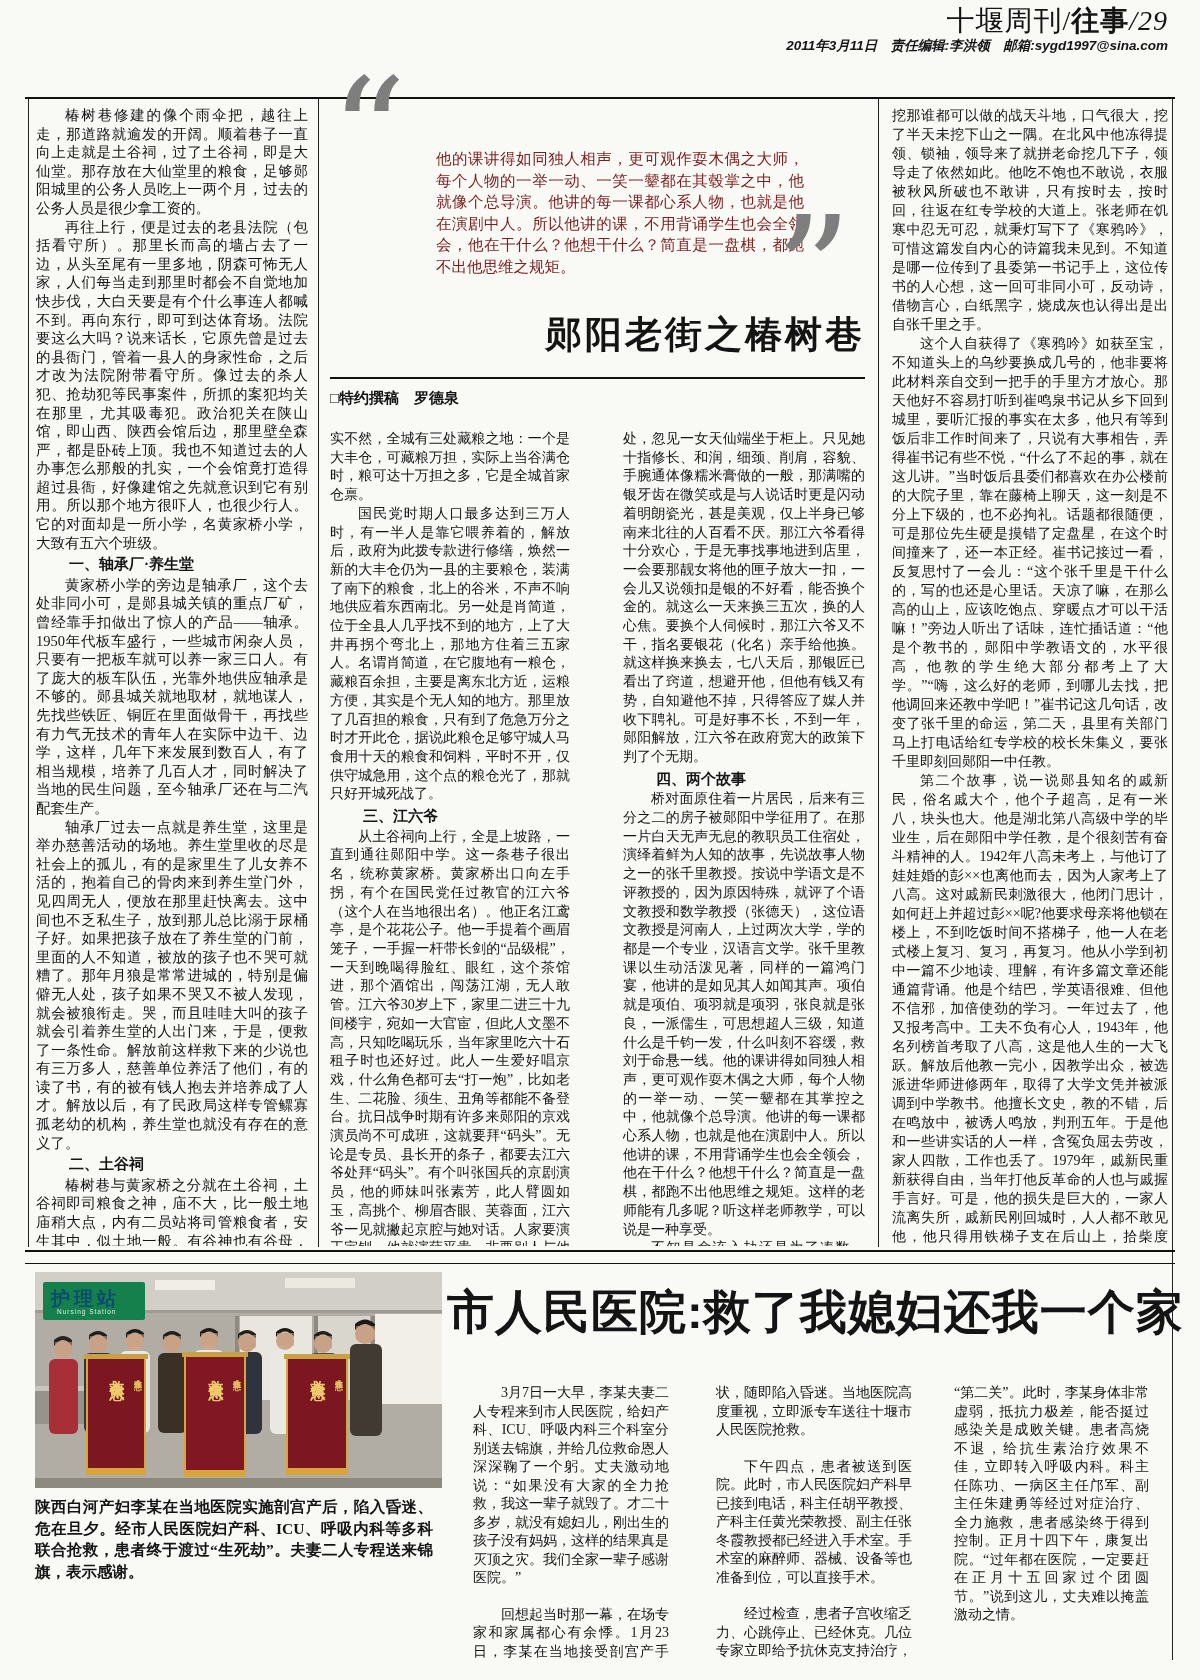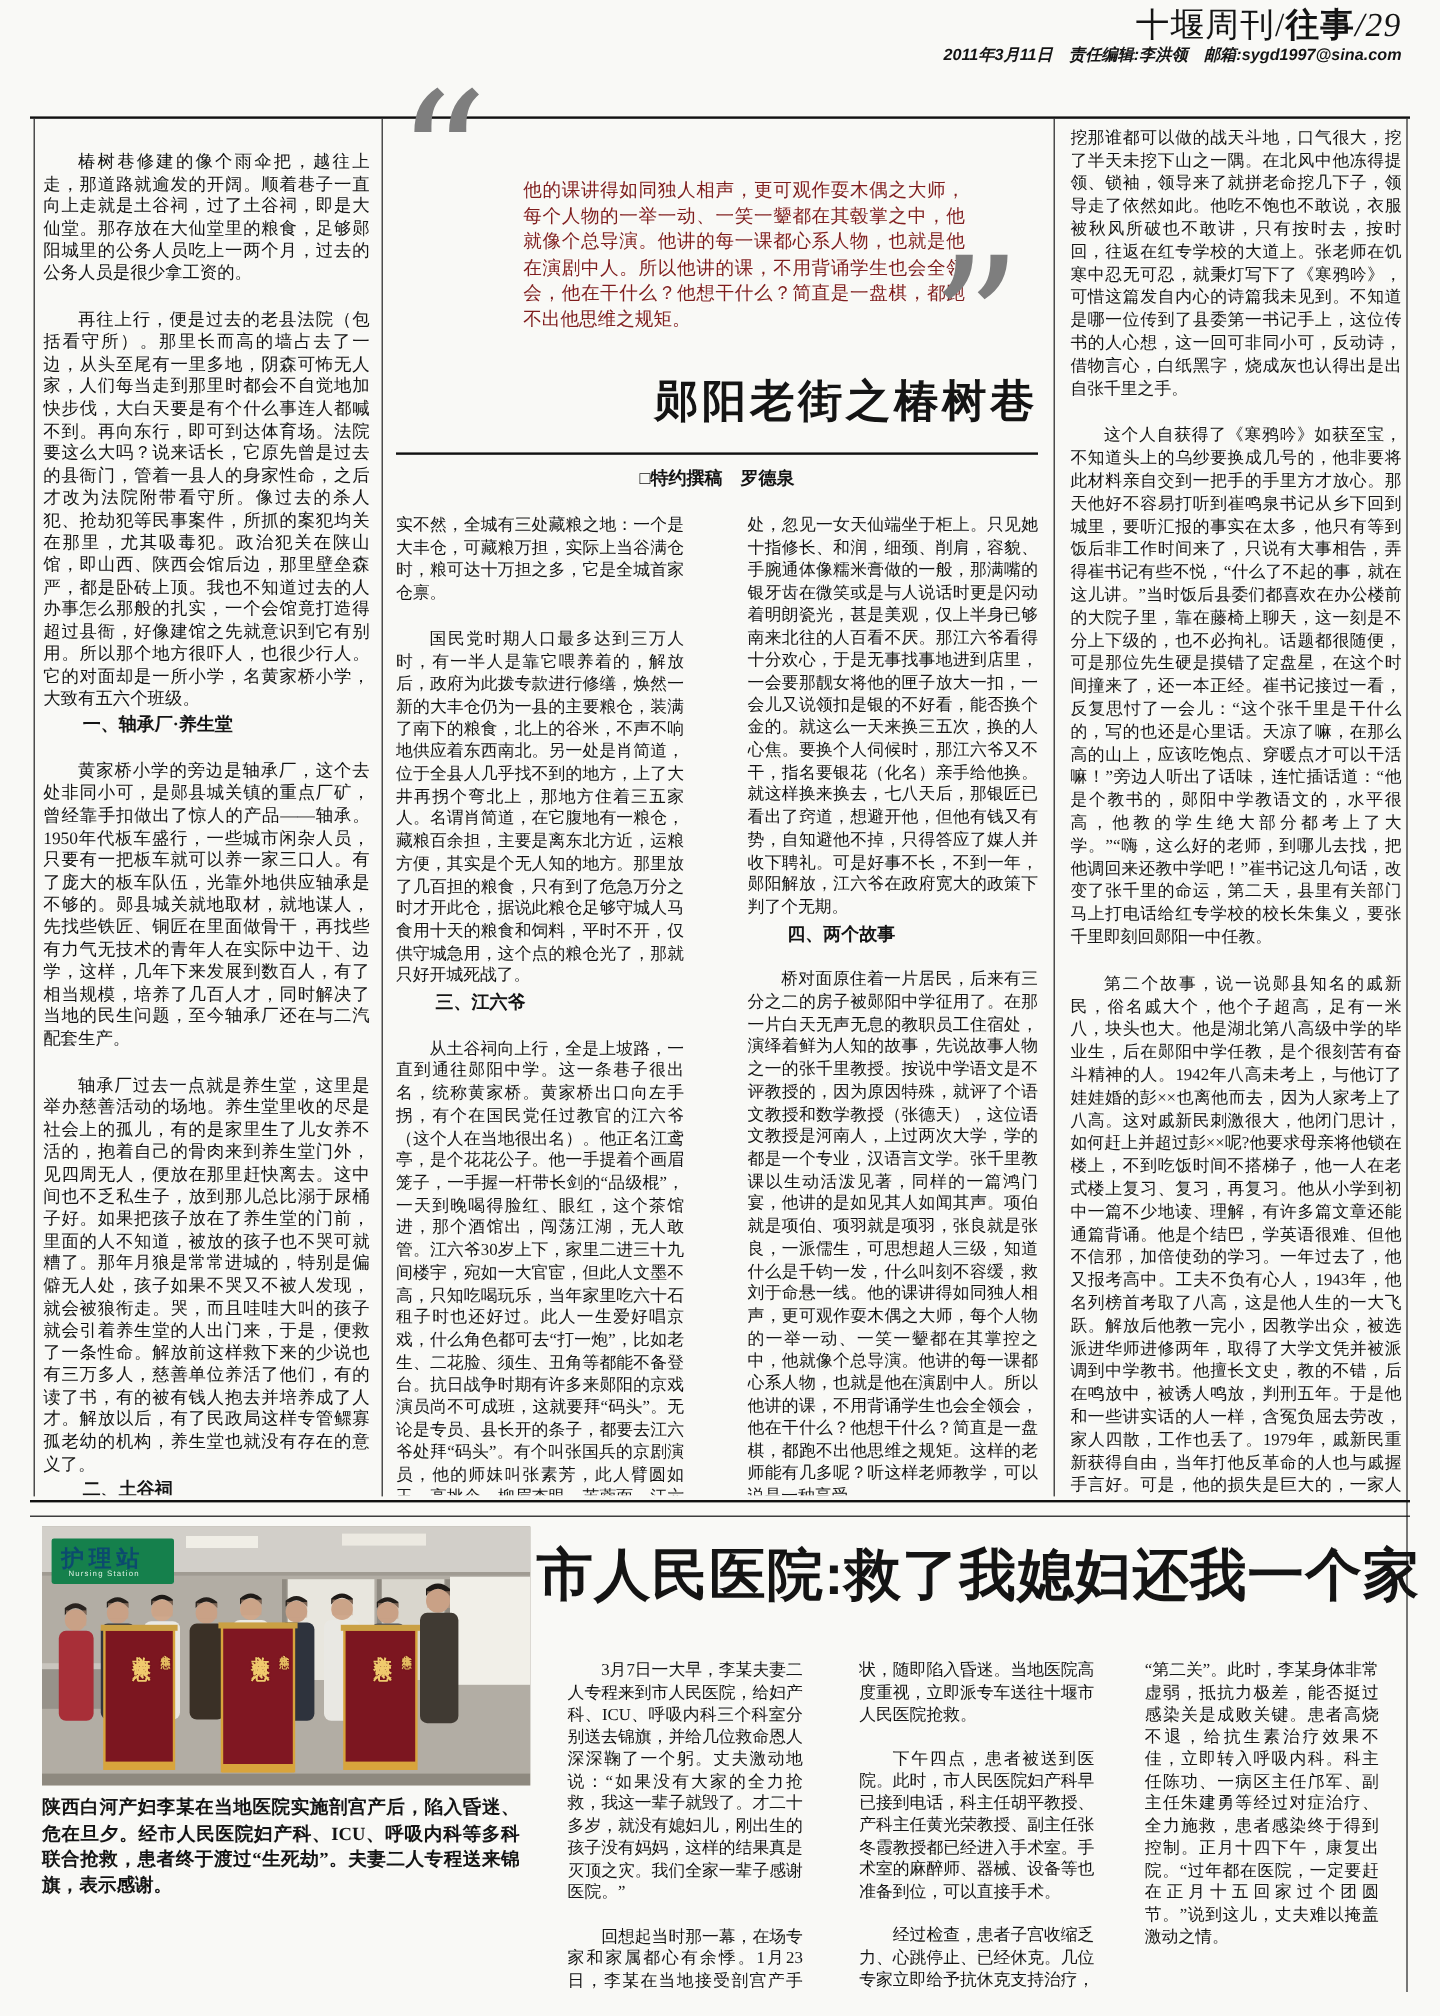--- a/index.html
+++ b/index.html
@@ -19,39 +19,39 @@
     position:absolute;top:37px;right:32px;
     font-family:Liberation Sans, sans-serif;
     font-size:13.5px;font-weight:bold;font-style:italic;white-space:nowrap;
   }
   
   .hrule{position:absolute;background:#111;}
   .vrule{position:absolute;background:#222;width:1px;}
   
   .col{position:absolute;text-align:justify;overflow:hidden;}
   .col p{margin:0;}
-  .col p.ind{text-indent:2em;margin-top:20px;}
+  .col p.ind{text-indent:2em;}
   .col h4.sec{margin:3px 0 2px 0;padding-left:2.2em;font-size:15px;font-weight:bold;}
   .col-left{left:36px;top:106px;width:272px;height:1140px;font-size:14.5px;line-height:18.6px;}
   .col-a{left:330px;top:430px;width:240px;height:816px;font-size:14px;line-height:18.7px;}
   .col-b{left:623px;top:430px;width:242px;height:816px;font-size:14px;line-height:18.7px;}
   .col-r{left:892px;top:106px;width:276px;height:1142px;font-size:14px;line-height:19px;}
   
   .quote-text{
     position:absolute;left:436px;top:148px;width:368px;
     font-size:15.5px;line-height:21.6px;text-align:justify;
     font-family:"Liberation Sans","DejaVu Sans",sans-serif;color:#7f1d1d;
   }
   .q-glyph{position:absolute;font-family:"DejaVu Serif",serif;color:#7e7e7e;font-size:150px;line-height:1;}
   .q-open{left:330px;top:58px;}
   .q-close{left:775px;top:196px;}
   
   .a1-title{position:absolute;left:330px;top:310px;width:535px;text-align:right;
     font-size:37px;font-weight:bold;letter-spacing:3px;white-space:nowrap;}
-  .a1-byline{position:absolute;left:330px;top:389px;width:535px;text-align:center;
+  .a1-byline{position:absolute;left:330px;top:389px;width:535px;text-align:left;
     font-size:15px;font-weight:bold;}
   
   .a2-headline{position:absolute;left:447px;top:1281px;width:724px;
     font-size:47px;font-weight:900;letter-spacing:1px;white-space:nowrap;
     font-family:"Liberation Sans","DejaVu Sans",sans-serif;}
   .bcol{position:absolute;top:1366px;height:292px;text-align:justify;overflow:hidden;
     font-size:14px;line-height:18.5px;}
   .bcol p{margin:18px;}
   .bcol p.ind{text-indent:2em;}
   .bcol-1{left:455px;width:232px;}

